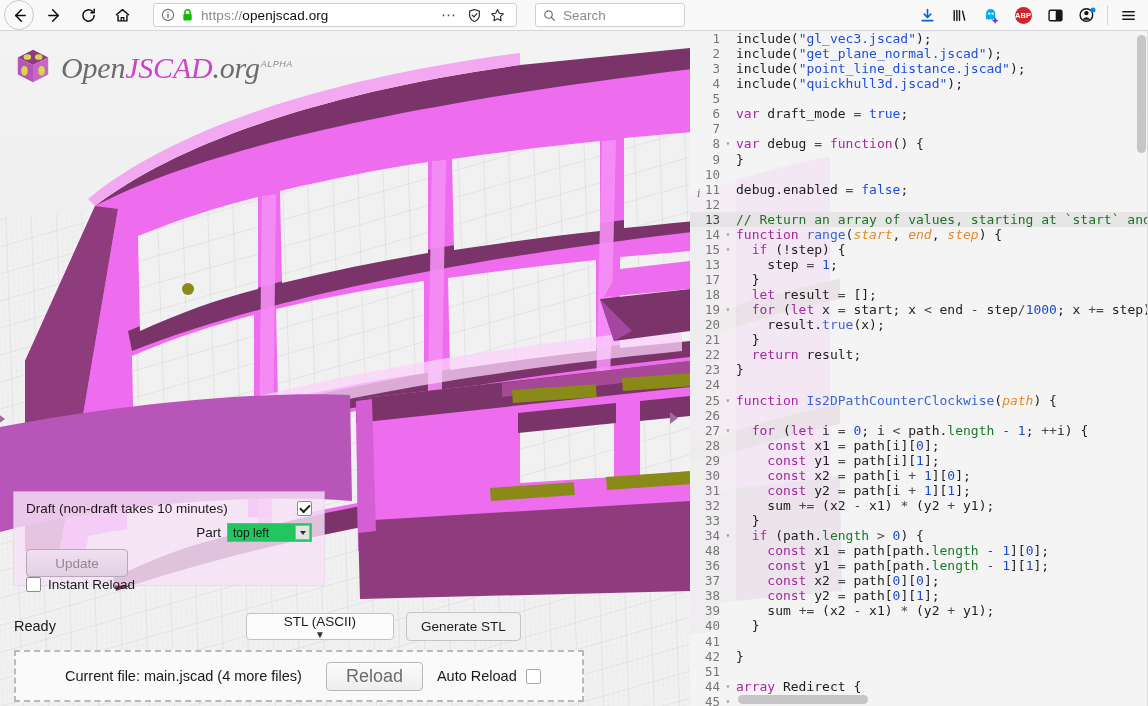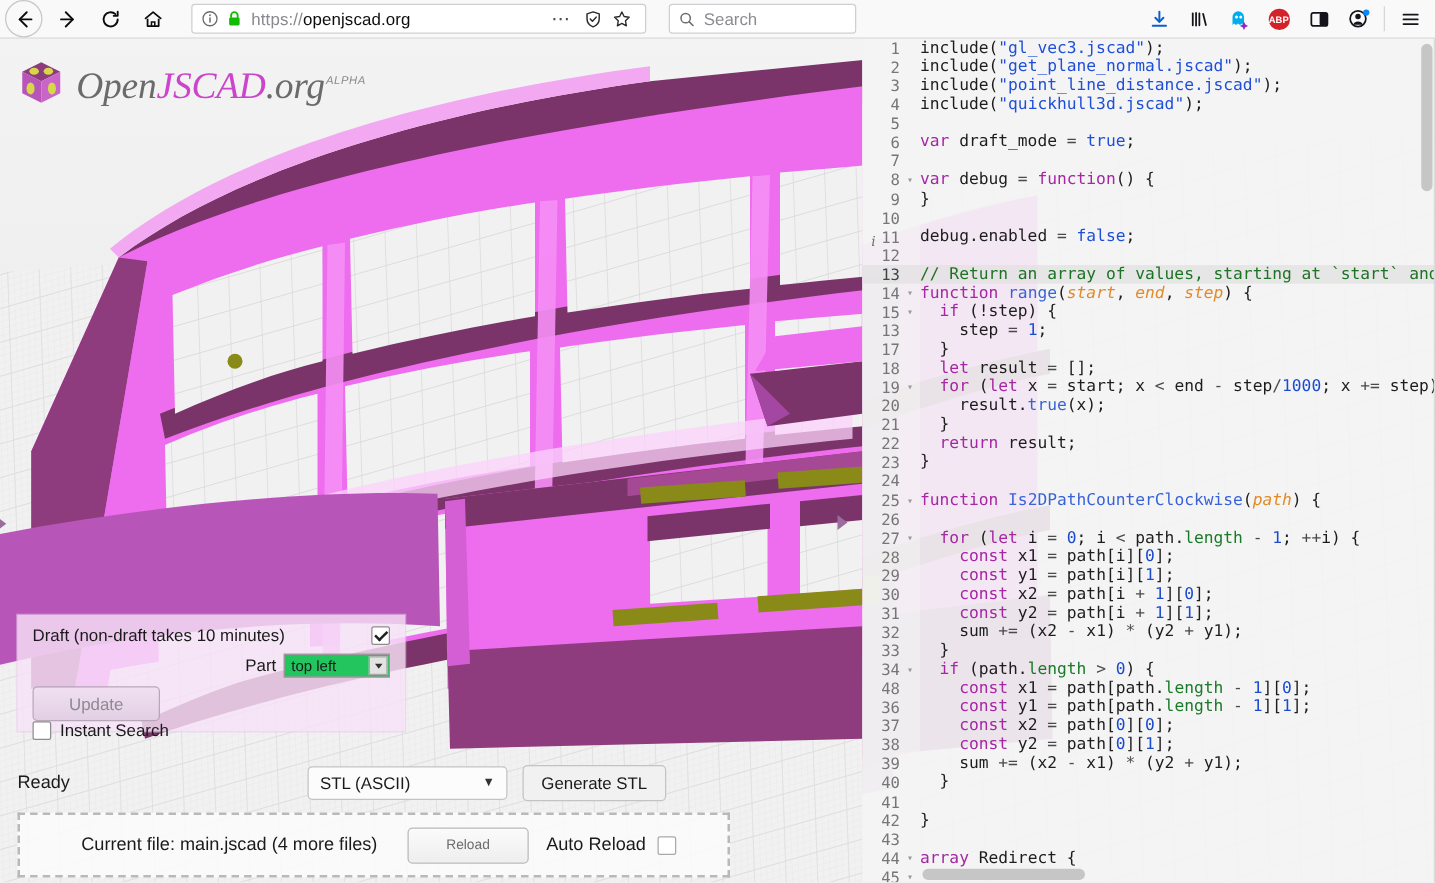--- a/index.html
+++ b/index.html
@@ -112,42 +112,42 @@
   .instant .chk{margin-right:7px;}
 
   
   .statusbar{
     position:absolute;left:0;top:572px;width:690px;height:46px;z-index:7;
     display:flex;align-items:center;padding-left:14px;box-sizing:border-box;
     font-size:14.5px;color:#1a1a1a;
   }
   .statusbar .ready{width:232px;}
   .fmt-sel{
-    width:160px;height:27px;background:#fcfcfc;border:1px solid #c3c3c3;border-radius:4px;
+    width:148px;height:27px;background:#fcfcfc;border:1px solid #c3c3c3;border-radius:4px;
     display:flex;align-items:center;justify-content:space-between;padding:0 9px;
-    box-sizing:border-box;font-size:13.5px;color:#1a1a1a;
+    box-sizing:border-box;font-size:13.5px;color:#1a1a1a;flex-direction:column;
   }
   .fmt-sel .chev{font-size:10px;color:#333;}
   .btn-gen{
     margin-left:12px;height:27px;padding:0 14px;background:#f1f1f1;border:1px solid #c3c3c3;
     border-radius:4px;display:flex;align-items:center;font-size:13.5px;color:#1a1a1a;
   }
 
   
   .dropzone{
     position:absolute;left:14px;top:619px;width:570px;height:52px;z-index:7;
     border:2px dashed #b9b9b9;background:rgba(252,252,252,0.86);
     display:flex;align-items:center;padding-left:18px;box-sizing:border-box;
     font-size:14.5px;color:#1a1a1a;
   }
   .dropzone .curfile{margin-right:24px;margin-left:31px;}
   .btn-reload{
     width:95px;height:27px;background:linear-gradient(#fbfbfb,#eeeeee);border:1px solid #b9b9b9;
     border-radius:4px;display:flex;align-items:center;justify-content:center;
-    font-size:11px;color:#6d6d6d;margin-right:14px;
+    font-size:18px;color:#6d6d6d;margin-right:14px;
   }
   .autoreload{display:flex;align-items:center;}
   .autoreload .chk{margin-left:9px;border-color:#a9a9a9;}
 
   
   .handle{
     position:absolute;z-index:8;display:flex;align-items:center;justify-content:center;
   }
   .handle .tri{border-left:8px solid #9c6d9c;border-top:6px solid transparent;border-bottom:6px solid transparent;}
   .handle-left{left:-10px;top:362px;width:22px;height:52px;}
@@ -447,21 +447,21 @@
           <span class="plabel">Part</span>
           <span class="psel">
             <span>top left</span>
             <span class="arrow"></span>
           </span>
         </div>
         <div class="prow btns">
           <span class="btn-update">Update</span>
           <span class="instant">
             <span class="chk"></span>
-            <span>Instant Search</span>
+            <span>Instant Reload</span>
           </span>
         </div>
       </div>
 
       <div class="statusbar">
         <span class="ready">Ready</span>
         <span class="fmt-sel">
           <span>STL (ASCII)</span>
           <span class="chev">▼</span>
         </span>
@@ -542,21 +542,21 @@
           <div class="line"><span class="ln">33</span><span class="fold"></span><span class="code">  }</span></div>
           <div class="line"><span class="ln">34</span><span class="fold">▾</span><span class="code">  <span class="kw">if</span> (path.<span class="prop">length</span> <span class="op">&gt;</span> <span class="num">0</span>) {</span></div>
           <div class="line"><span class="ln">48</span><span class="fold"></span><span class="code">    <span class="kw">const</span> x1 <span class="op">=</span> path[path.<span class="prop">length</span> <span class="op">-</span> <span class="num">1</span>][<span class="num">0</span>];</span></div>
           <div class="line"><span class="ln">36</span><span class="fold"></span><span class="code">    <span class="kw">const</span> y1 <span class="op">=</span> path[path.<span class="prop">length</span> <span class="op">-</span> <span class="num">1</span>][<span class="num">1</span>];</span></div>
           <div class="line"><span class="ln">37</span><span class="fold"></span><span class="code">    <span class="kw">const</span> x2 <span class="op">=</span> path[<span class="num">0</span>][<span class="num">0</span>];</span></div>
           <div class="line"><span class="ln">38</span><span class="fold"></span><span class="code">    <span class="kw">const</span> y2 <span class="op">=</span> path[<span class="num">0</span>][<span class="num">1</span>];</span></div>
           <div class="line"><span class="ln">39</span><span class="fold"></span><span class="code">    sum <span class="op">+=</span> (x2 <span class="op">-</span> x1) <span class="op">*</span> (y2 <span class="op">+</span> y1);</span></div>
           <div class="line"><span class="ln">40</span><span class="fold"></span><span class="code">  }</span></div>
           <div class="line"><span class="ln">41</span><span class="fold"></span></div>
           <div class="line"><span class="ln">42</span><span class="fold"></span><span class="code">}</span></div>
-          <div class="line"><span class="ln">43</span><span class="fold"></span><span class="code"></span></div>
+          <div class="line"><span class="ln">51</span><span class="fold"></span><span class="code"></span></div>
           <div class="line"><span class="ln">44</span><span class="fold">▾</span><span class="code"><span class="kw">array</span> Redirect {</span></div>
           <div class="line"><span class="ln">45</span><span class="fold">▾</span><span class="code"></span></div>
         </div>
 
       <div class="vs-scroll"></div>
       <div class="hs-scroll"></div>
       <div class="edgeline"></div>
     </div>
   </div>
 </div>

